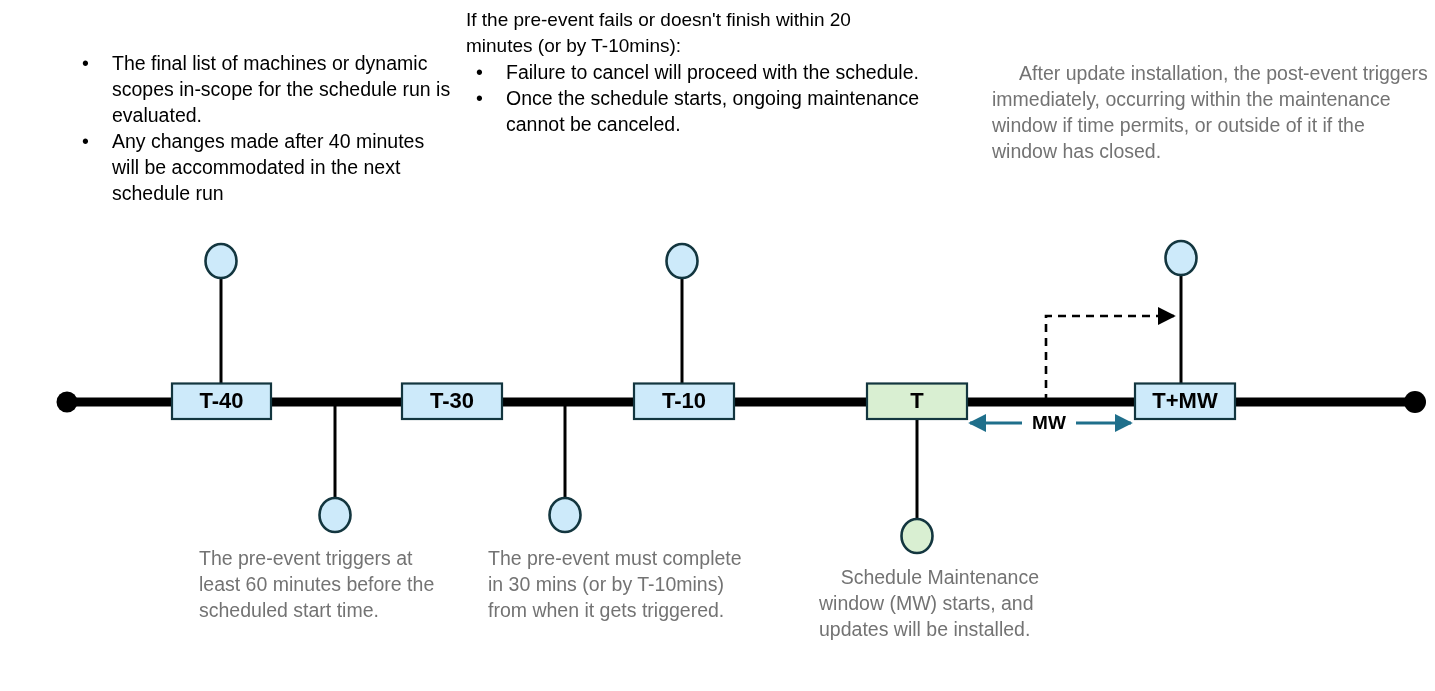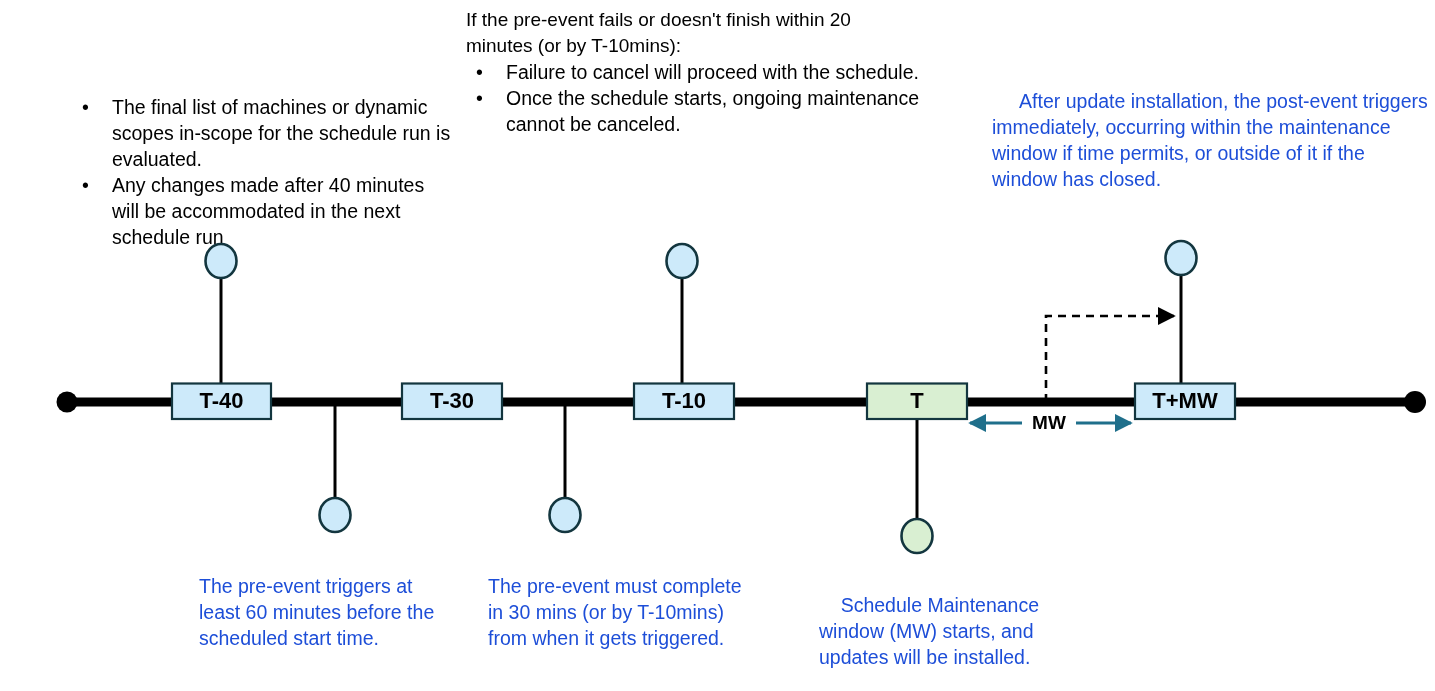--- a/index.html
+++ b/index.html
@@ -15,23 +15,22 @@
     position: relative;
     width: 1435px;
     height: 691px;
     overflow: hidden;
     background: #ffffff;
   }
   .annot {
     position: absolute;
     font-size: 19.5px;
     line-height: 26px;
-    color: #1d4ed8;
+    color: #737373;
     white-space: pre-wrap;
-    margin-top: 28px;
   }
   .bullet-list {
     position: absolute;
     margin: 0;
     padding: 0;
     list-style: none;
   }
   .bullet-item {
     position: relative;
     padding-left: 40px;
@@ -74,21 +73,21 @@
     fill: #000000;
     text-anchor: middle;
     dominant-baseline: middle;
   }
 </style>
 </head>
 <body>
 
 <div id="canvas">
 
-  <ul class="bullet-list" style="left:72px; top:50px; width:380px;margin-top:44px;">
+  <ul class="bullet-list" style="left:72px; top:50px; width:380px;">
     <li class="bullet-item">The final list of machines or dynamic scopes in-scope for the schedule run is evaluated.</li>
     <li class="bullet-item">Any changes made after 40 minutes will be accommodated in the next schedule run</li>
   </ul>
 
   <div class="intro-line" style="left:466px; top:7px; width:440px;">If the pre-event fails or doesn't finish within 20 minutes (or by T-10mins):</div>
   <ul class="bullet-list" style="left:466px; top:59px; width:460px;">
     <li class="bullet-item">Failure to cancel will proceed with the schedule.</li>
     <li class="bullet-item">Once the schedule starts, ongoing maintenance cannot be canceled.</li>
   </ul>
 

